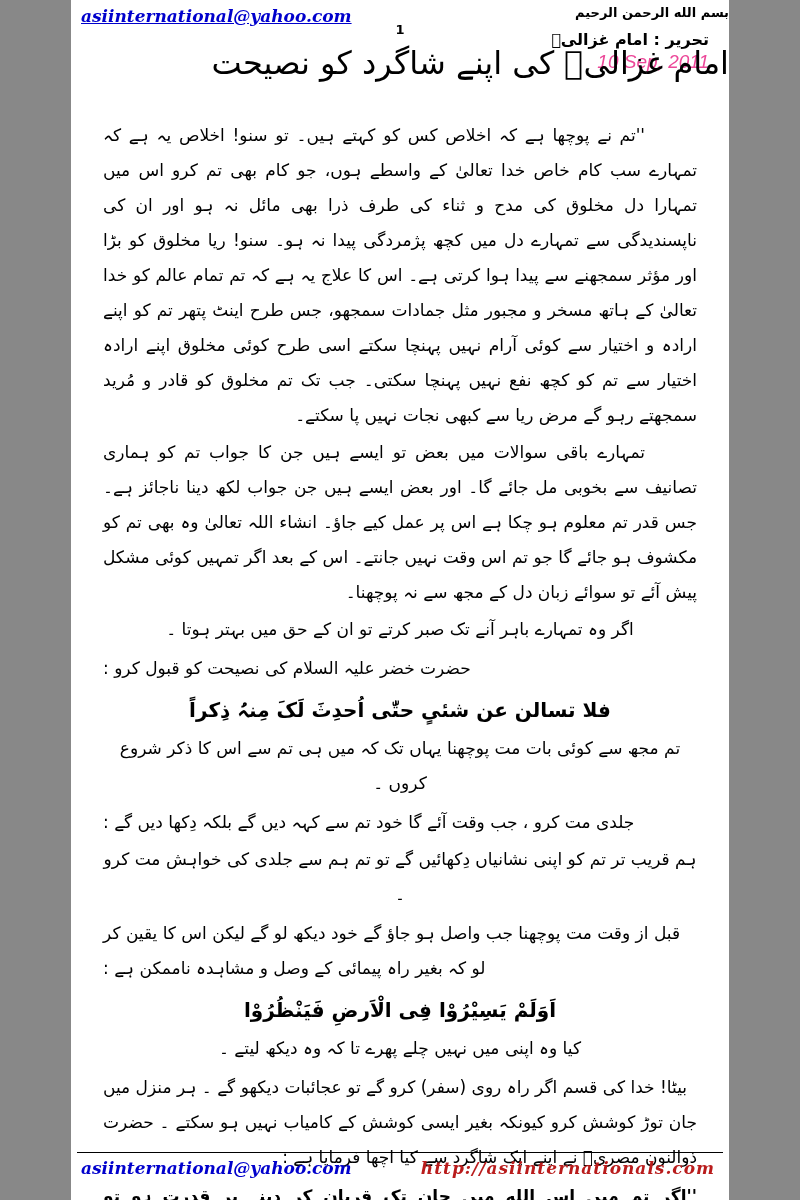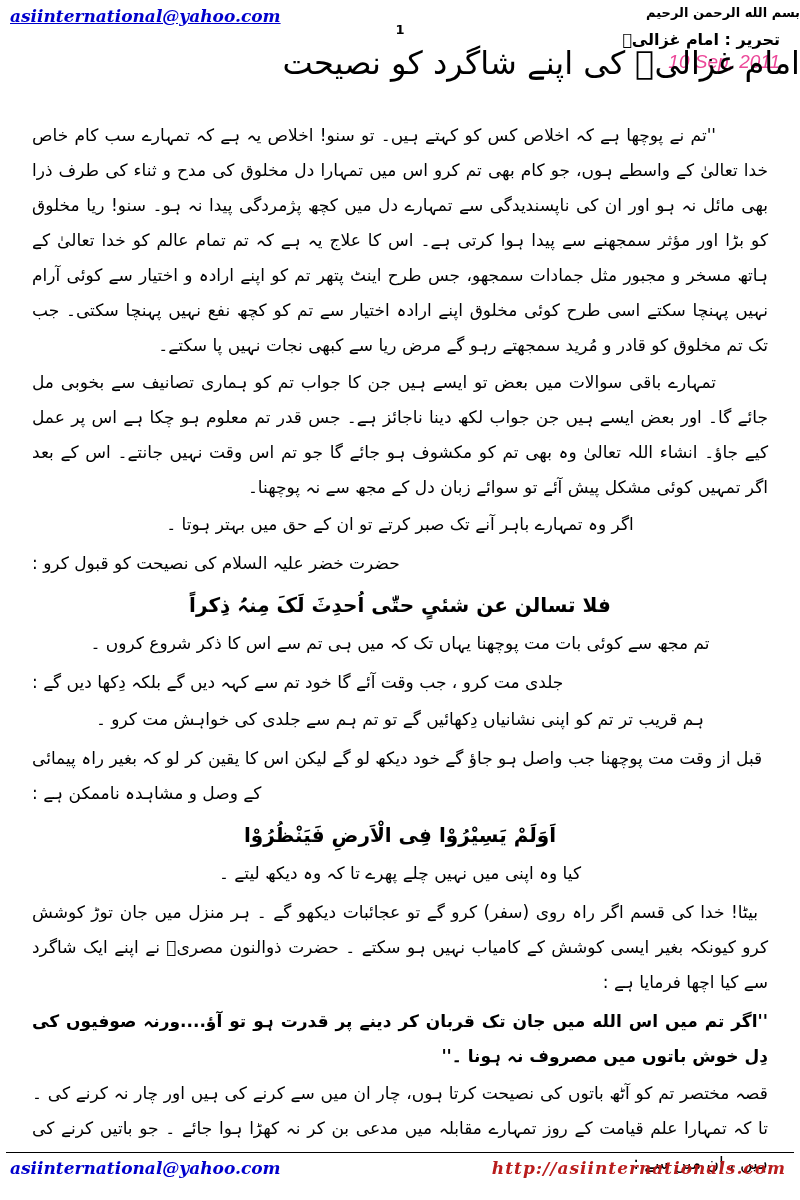--- a/index.html
+++ b/index.html
@@ -1,19 +1,19 @@
 <!DOCTYPE html>
 <html lang="ur"><head>
 <meta charset="utf-8">
 <style>
   html,body{margin:0;padding:0;}
   body{background:#888;}
   .page{
     position:relative;
-    width:800px;height:1200px;
+    width:658px;height:1200px;
     margin:0 auto;
     background:#ffffff;
     font-family:"DejaVu Sans",sans-serif;
     color:#000;
     overflow:hidden;
   }
   
   .hdr-email{
     position:absolute;top:6px;left:10px;
     font-family:"DejaVu Serif",serif;

